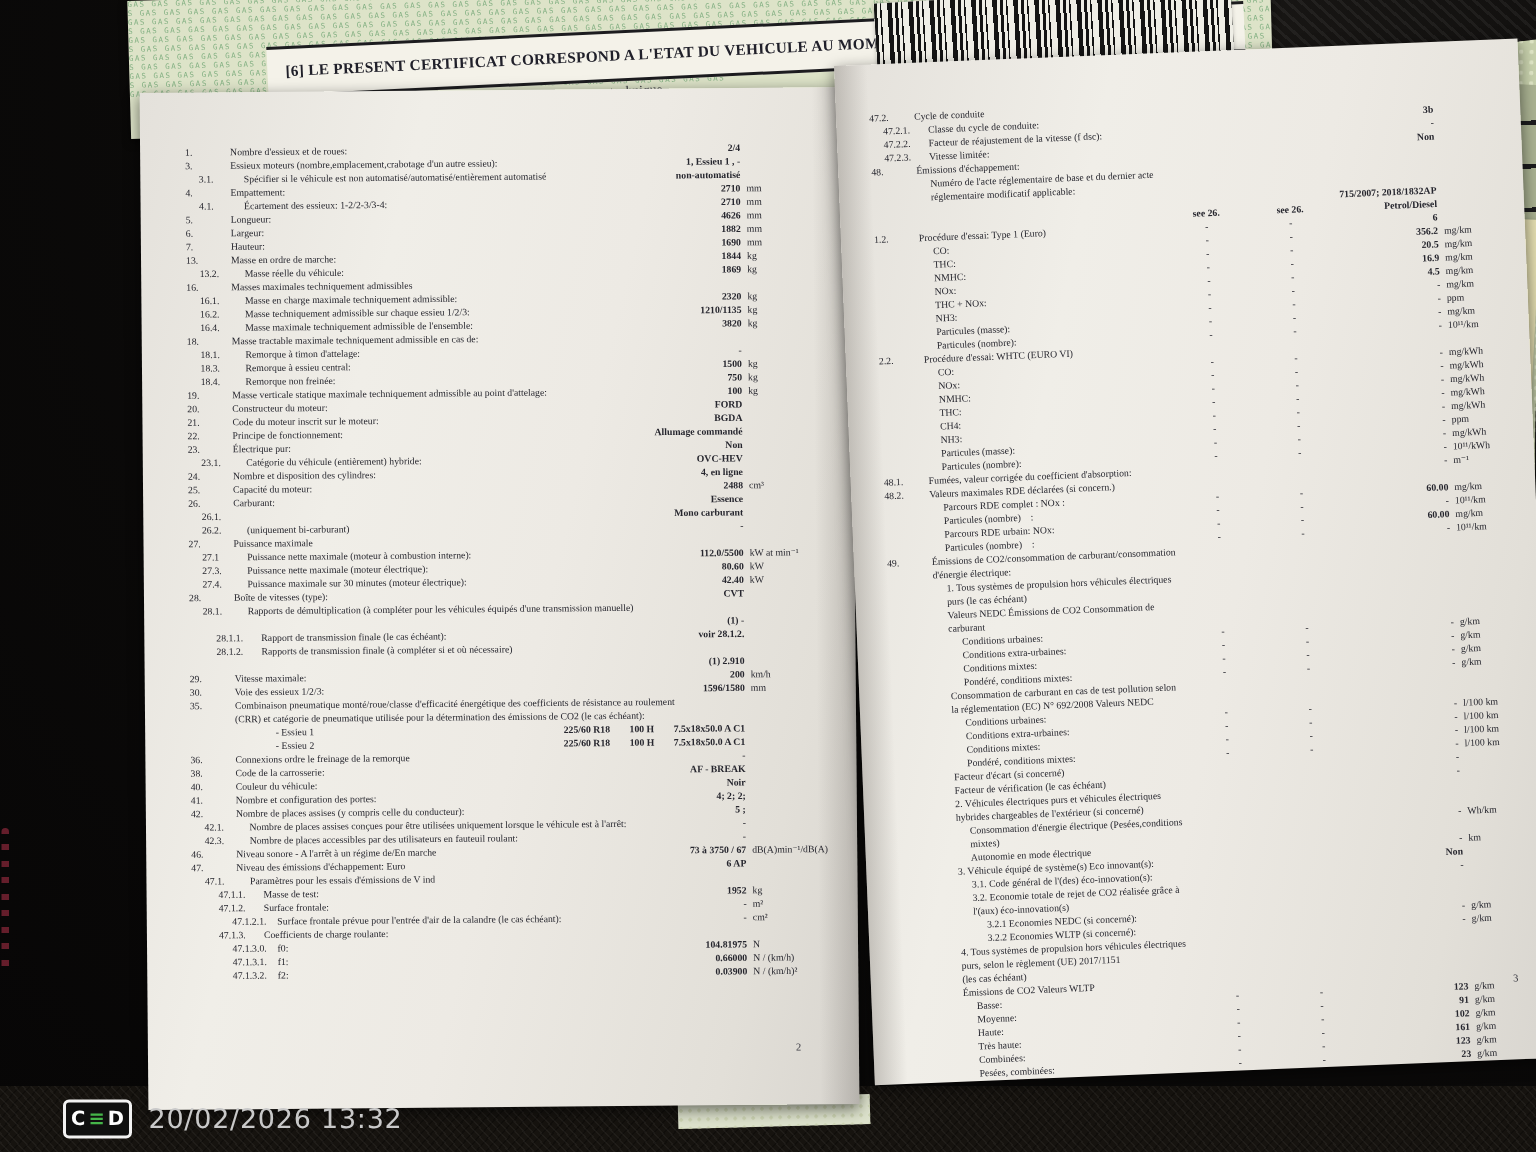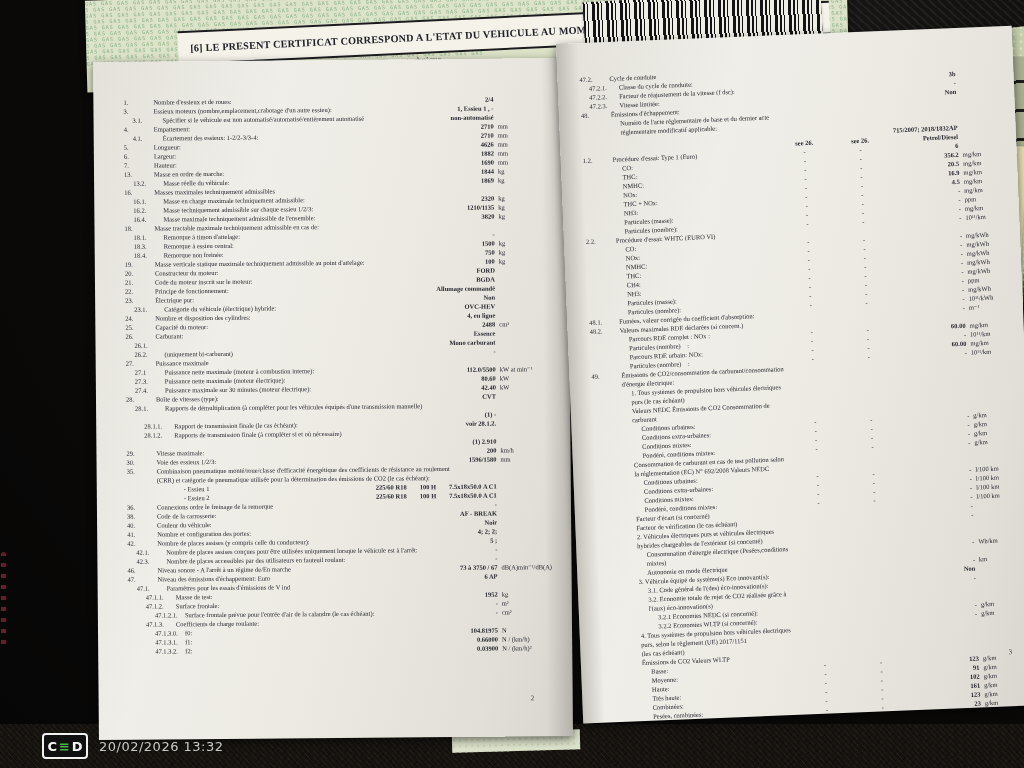--- a/index.html
+++ b/index.html
@@ -78,21 +78,21 @@
   .bottom-sliver{position:absolute;left:452px;top:731px;width:128px;height:20px;transform:rotate(-1.5deg);
     background:#dde2cc;background-image:radial-gradient(circle at 2px 2px,#ccd3b2 1px,transparent 1.3px);background-size:6px 6px;}
 
   
   .stamp{position:absolute;left:42px;top:733px;display:flex;align-items:center;gap:11px;
     font-family:"DejaVu Sans","Liberation Sans",sans-serif;}
   .ced-badge{width:42px;height:22px;border:2px solid #f2f2f2;border-radius:4px;background:#101010;
     display:flex;align-items:center;justify-content:center;gap:2px;
     font-size:13px;font-weight:bold;color:#fff;line-height:1;}
   .ced-badge .bars{color:#45b549;font-size:13px;font-weight:bold;}
-  .stamp-text{font-size:13px;color:#c9c9c9;letter-spacing:.5px;}
+  .stamp-text{font-size:18px;color:#c9c9c9;letter-spacing:.5px;}
 </style>
 </head>
 <body>
 
 <div id="scene">
 
   <div class="seat-top"></div>
   <div class="fabric"></div>
   <div class="stitching"></div>
 
@@ -248,21 +248,21 @@
           <span class="unit"></span>
         </div>
         <div class="row">
           <span class="num" style="padding-left: 0px;">23.</span>
           <span class="lbl">Électrique pur:</span>
           <span class="val">Non</span>
           <span class="unit"></span>
         </div>
         <div class="row">
           <span class="num" style="padding-left: 9px;">23.1.</span>
-          <span class="lbl">Catégorie du véhicule (électrique) hybride:</span>
+          <span class="lbl">Catégorie du véhicule (entièrement) hybride:</span>
           <span class="val">OVC-HEV</span>
           <span class="unit"></span>
         </div>
         <div class="row">
           <span class="num" style="padding-left: 0px;">24.</span>
           <span class="lbl">Nombre et disposition des cylindres:</span>
           <span class="val">4, en ligne</span>
           <span class="unit"></span>
         </div>
         <div class="row">

